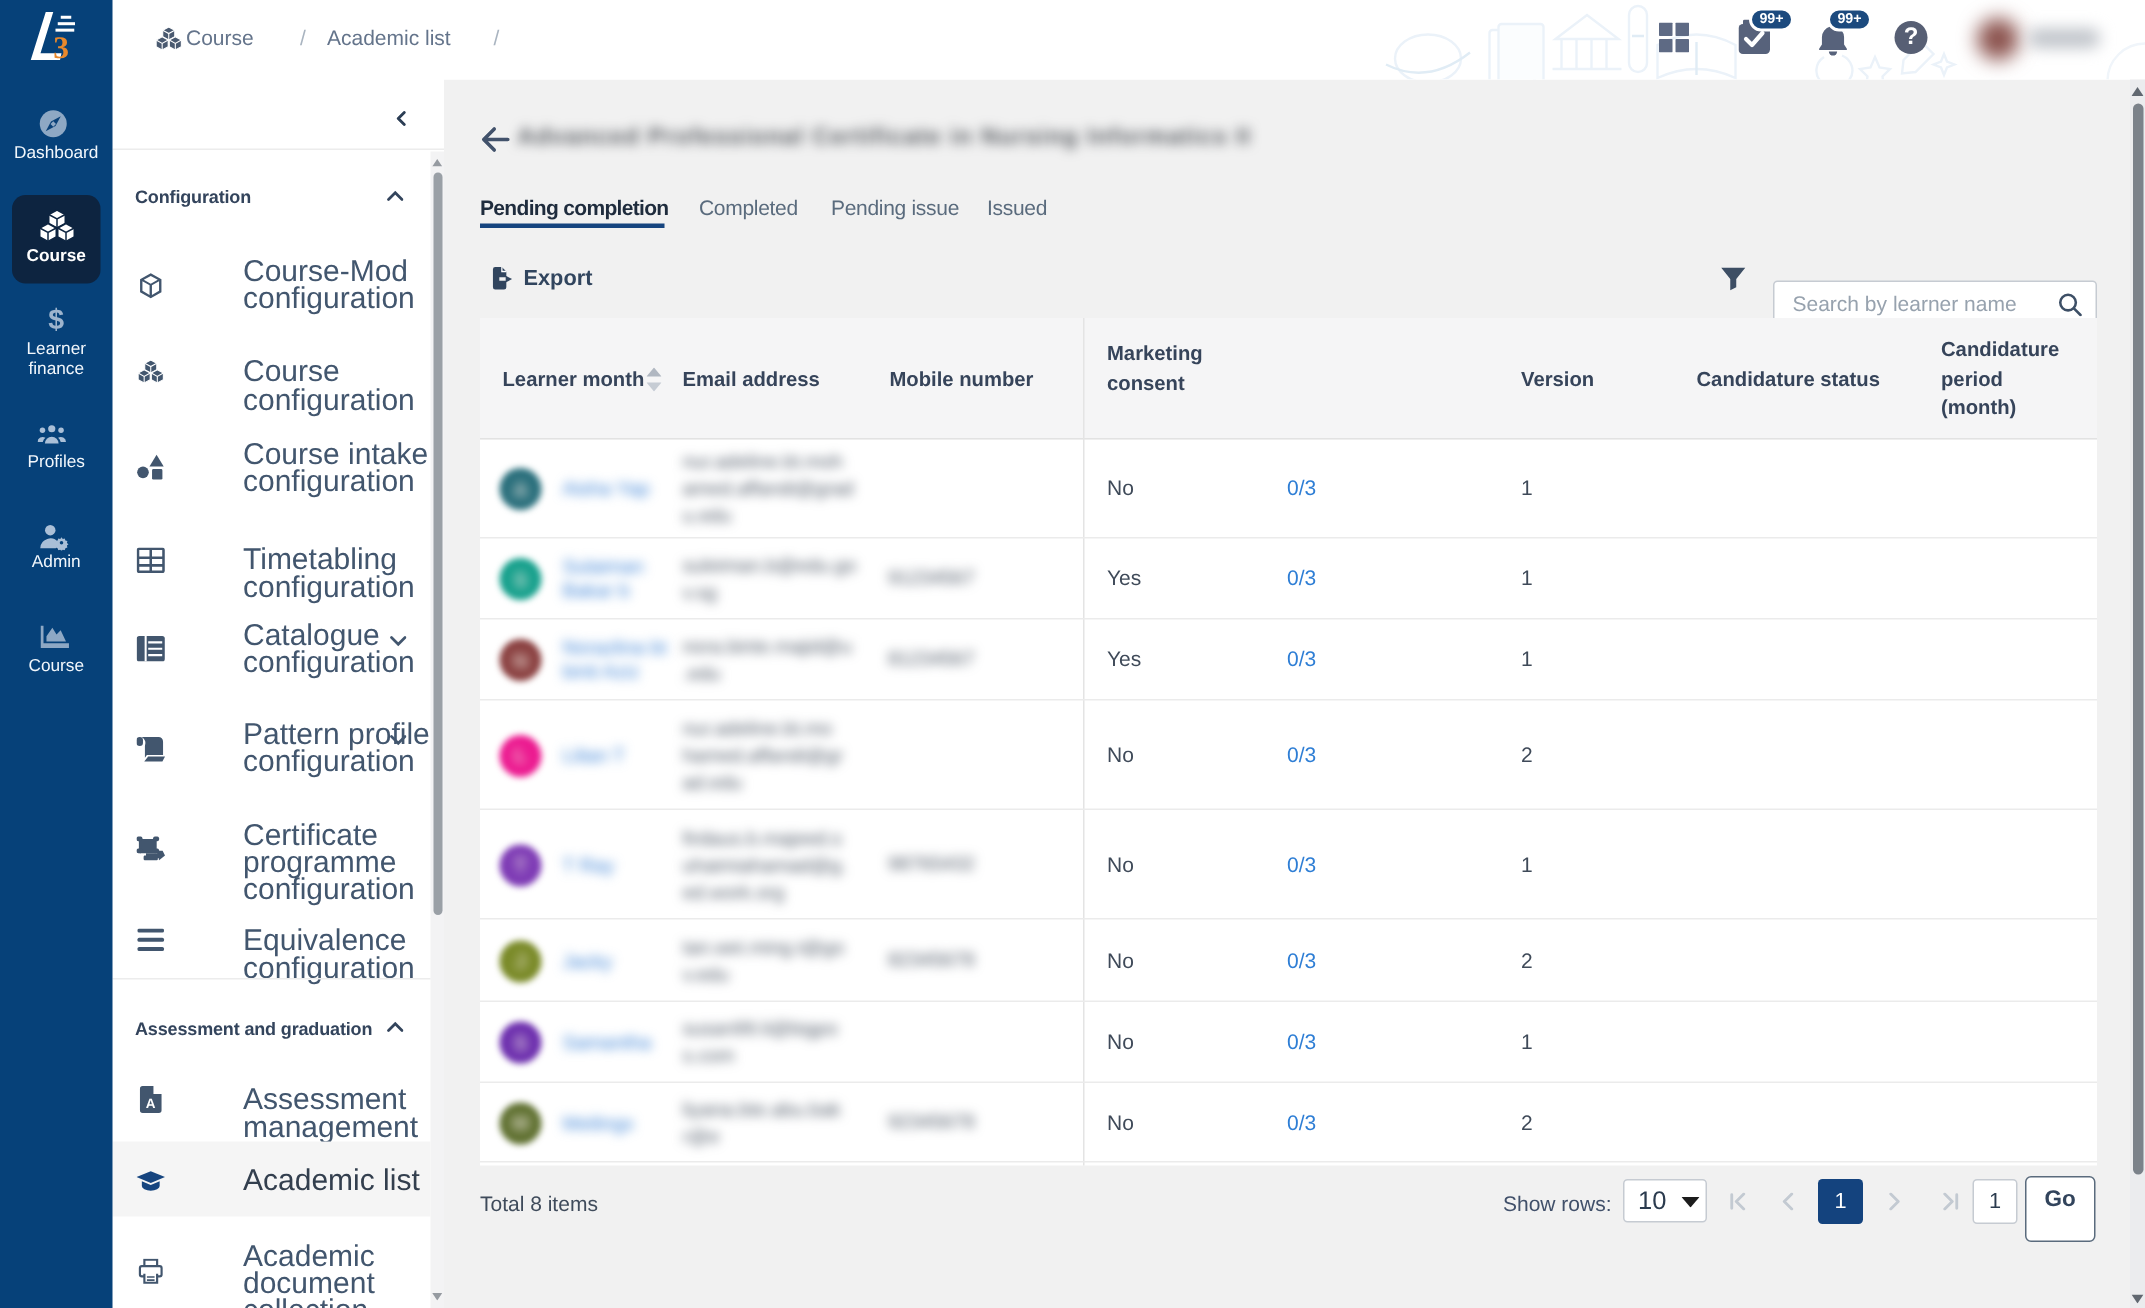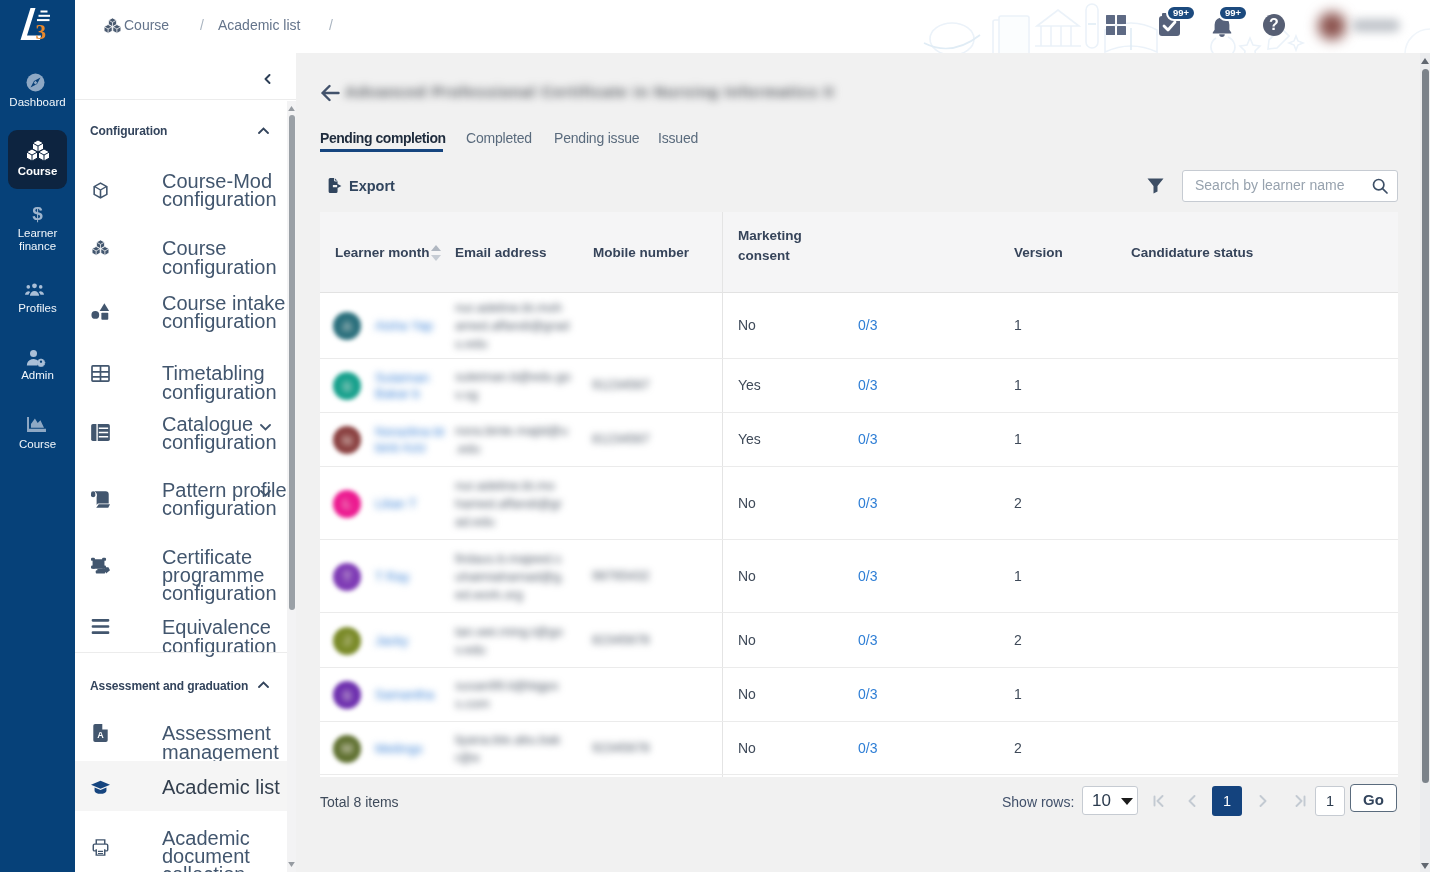--- a/index.html
+++ b/index.html
@@ -46,39 +46,40 @@
 <div class="abs" style="left:24px;top:96px;width:123px;height:3px;background:#16457f"></div>
 <svg class="abs" style="left:32px;top:124px" width="14" height="17" viewBox="0 0 15 20">
   <path d="M0,3 a1.8,1.8 0 0 1 1.8,-1.8 L7,1.2 L10.5,4.7 L10.5,9.3 L5,9.3 L5,12 L10.5,12 L10.5,17 a1.8,1.8 0 0 1 -1.8,1.8 L1.8,18.8 a1.8,1.8 0 0 1 -1.8,-1.8 z" fill="#31455e"></path>
   <path d="M7,1.2 L7,4.7 L10.5,4.7" fill="none" stroke="#fff" stroke-width="1"></path>
   <polygon points="10,8 15,10.65 10,13.3" fill="#31455e"></polygon>
 </svg>
 <div class="abs" style="left:53px;top:124px;font-size:14.5px;font-weight:700;color:#31455e;line-height:18px">Export</div>
 <svg class="abs" style="left:851px;top:125px" width="17" height="16" viewBox="0 0 17 16" fill="#3d4e64">
   <path d="M0.5,0.5 L16.5,0.5 L10.5,8 L10.5,13.5 L6.5,15.5 L6.5,8 z"></path>
 </svg>
-<div class="sbtn" style="left:886px;top:117px;width:216px;height:32px">
+<div class="sbtn" style="left:886px;top:134px;width:216px;height:32px">
   <div class="abs" style="left:12px;top:0;line-height:28px;font-size:14px;color:#97a2ae">Search by learner name</div>
   <svg class="abs" style="left:189px;top:6.5px" width="16" height="16" viewBox="0 0 16 16" fill="none" stroke="#3d4f66" stroke-width="1.7">
     <circle cx="6.7" cy="6.7" r="5.2"></circle>
     <path d="M10.6,10.6 L15,15" stroke-linecap="round"></path>
   </svg>
 </div>
 <div id="panel">
   <div id="thead"></div>
   <div class="th" style="left:15px;top:31px">Learner month</div>
   <svg class="abs" style="left:111px;top:33px" width="10" height="16" viewBox="0 0 10 16">
     <polygon points="5,0 10,6 0,6" fill="#b0b7c1"></polygon>
     <polygon points="5,16 10,10 0,10" fill="#c6ccd4"></polygon>
   </svg>
   <div class="th" style="left:135px;top:31px">Email address</div>
   <div class="th" style="left:273px;top:31px">Mobile number</div>
   <div class="th" style="left:418px;top:14px;width:90px">Marketing consent</div>
   <div class="th" style="left:694px;top:31px">Version</div>
   <div class="th" style="left:811px;top:31px">Candidature status</div>
+  <div class="th" style="left:974px;top:11px;width:90px">Candidature period (month)</div>
   <div class="abs" style="left:402px;top:0;width:1px;height:565px;background:#e4e4e4"></div>
   <div class="rline" style="top:146px"></div>
   <div class="rline" style="top:200px"></div>
   <div class="rline" style="top:254px"></div>
   <div class="rline" style="top:327px"></div>
   <div class="rline" style="top:400px"></div>
   <div class="rline" style="top:455px"></div>
   <div class="rline" style="top:509px"></div>
   <div class="rline" style="top:562px"></div>
   <div class="av" style="top:100px;background:#2a6f7c">
@@ -166,21 +167,21 @@
   <path d="M6.5,1 L1.5,6 L6.5,11"></path>
 </svg>
 <div class="abs" style="left:916px;top:733px;width:30px;height:30px;background:#14437e;border-radius:3px;color:#fff;font-size:14.5px;text-align:center;line-height:30px">1</div>
 <svg class="abs" style="left:963px;top:742px" width="8" height="12" viewBox="0 0 8 12" fill="none" stroke="#c3cad2" stroke-width="1.9" stroke-linecap="round" stroke-linejoin="round">
   <path d="M1.5,1 L6.5,6 L1.5,11"></path>
 </svg>
 <svg class="abs" style="left:999px;top:742px" width="11" height="12" viewBox="0 0 11 12" fill="none" stroke="#c3cad2" stroke-width="1.9" stroke-linecap="round" stroke-linejoin="round">
   <path d="M9.5,1.5 L9.5,10.5 M1.5,1 L6.5,6 L1.5,11"></path>
 </svg>
 <div class="sbtn" style="left:1019px;top:733px;width:30px;height:30px;text-align:center;line-height:28px;font-size:14.5px;color:#2b3b4e">1</div>
-<div class="abs" style="left:1054px;top:731px;width:47px;height:28px;border:1px solid #5a6b7d;border-radius:4px;background:#fff;text-align:center;line-height:30px;font-size:15px;font-weight:700;color:#32445c">Go</div>
+<div class="abs" style="left:1054px;top:731px;width:47px;height:44px;border:1px solid #5a6b7d;border-radius:4px;background:#fff;text-align:center;line-height:30px;font-size:15px;font-weight:700;color:#32445c">Go</div>
 </div>
 <div id="topbar">
 <svg class="abs" style="left:845px;top:0" width="510" height="53" viewBox="0 0 510 53" fill="none" stroke="#ebf2f9" stroke-width="1.6">
   <ellipse cx="32" cy="39" rx="22" ry="16"></ellipse>
   <path d="M4,43 q28,14 56,-8" stroke="#e0ecf5"></path>
   <rect x="73" y="20" width="30" height="38" rx="2"></rect>
   <rect x="79" y="16" width="30" height="40" rx="2" fill="#fbfdfe"></rect>
   <path d="M117,26 l21,-16 21,16 z M121,26 v20 M131,26 v20 M141,26 v20 M151,26 v20 M115,46 h46"></path>
   <rect x="166" y="4" width="12" height="44" rx="6"></rect>
   <path d="M168,24 h8" stroke="#e0ecf5"></path>

